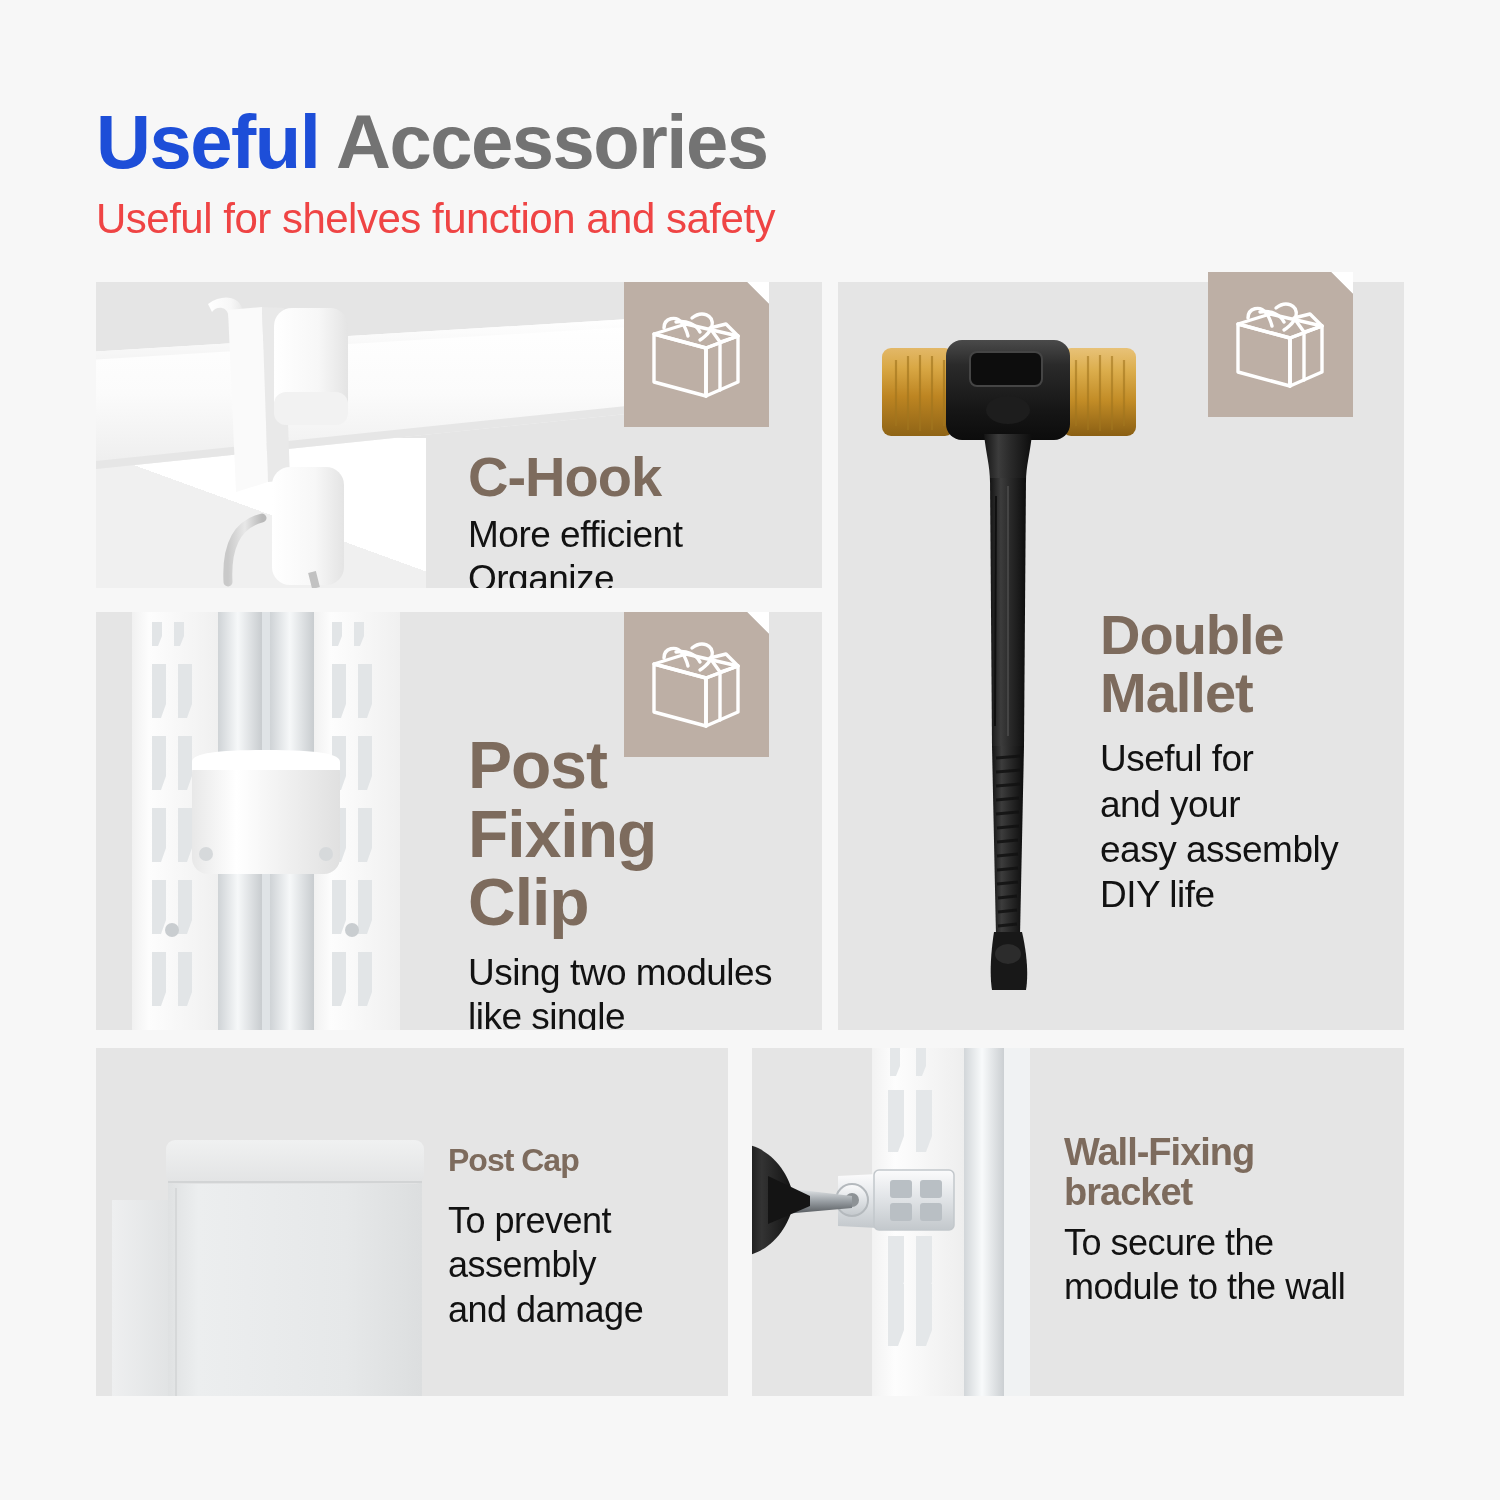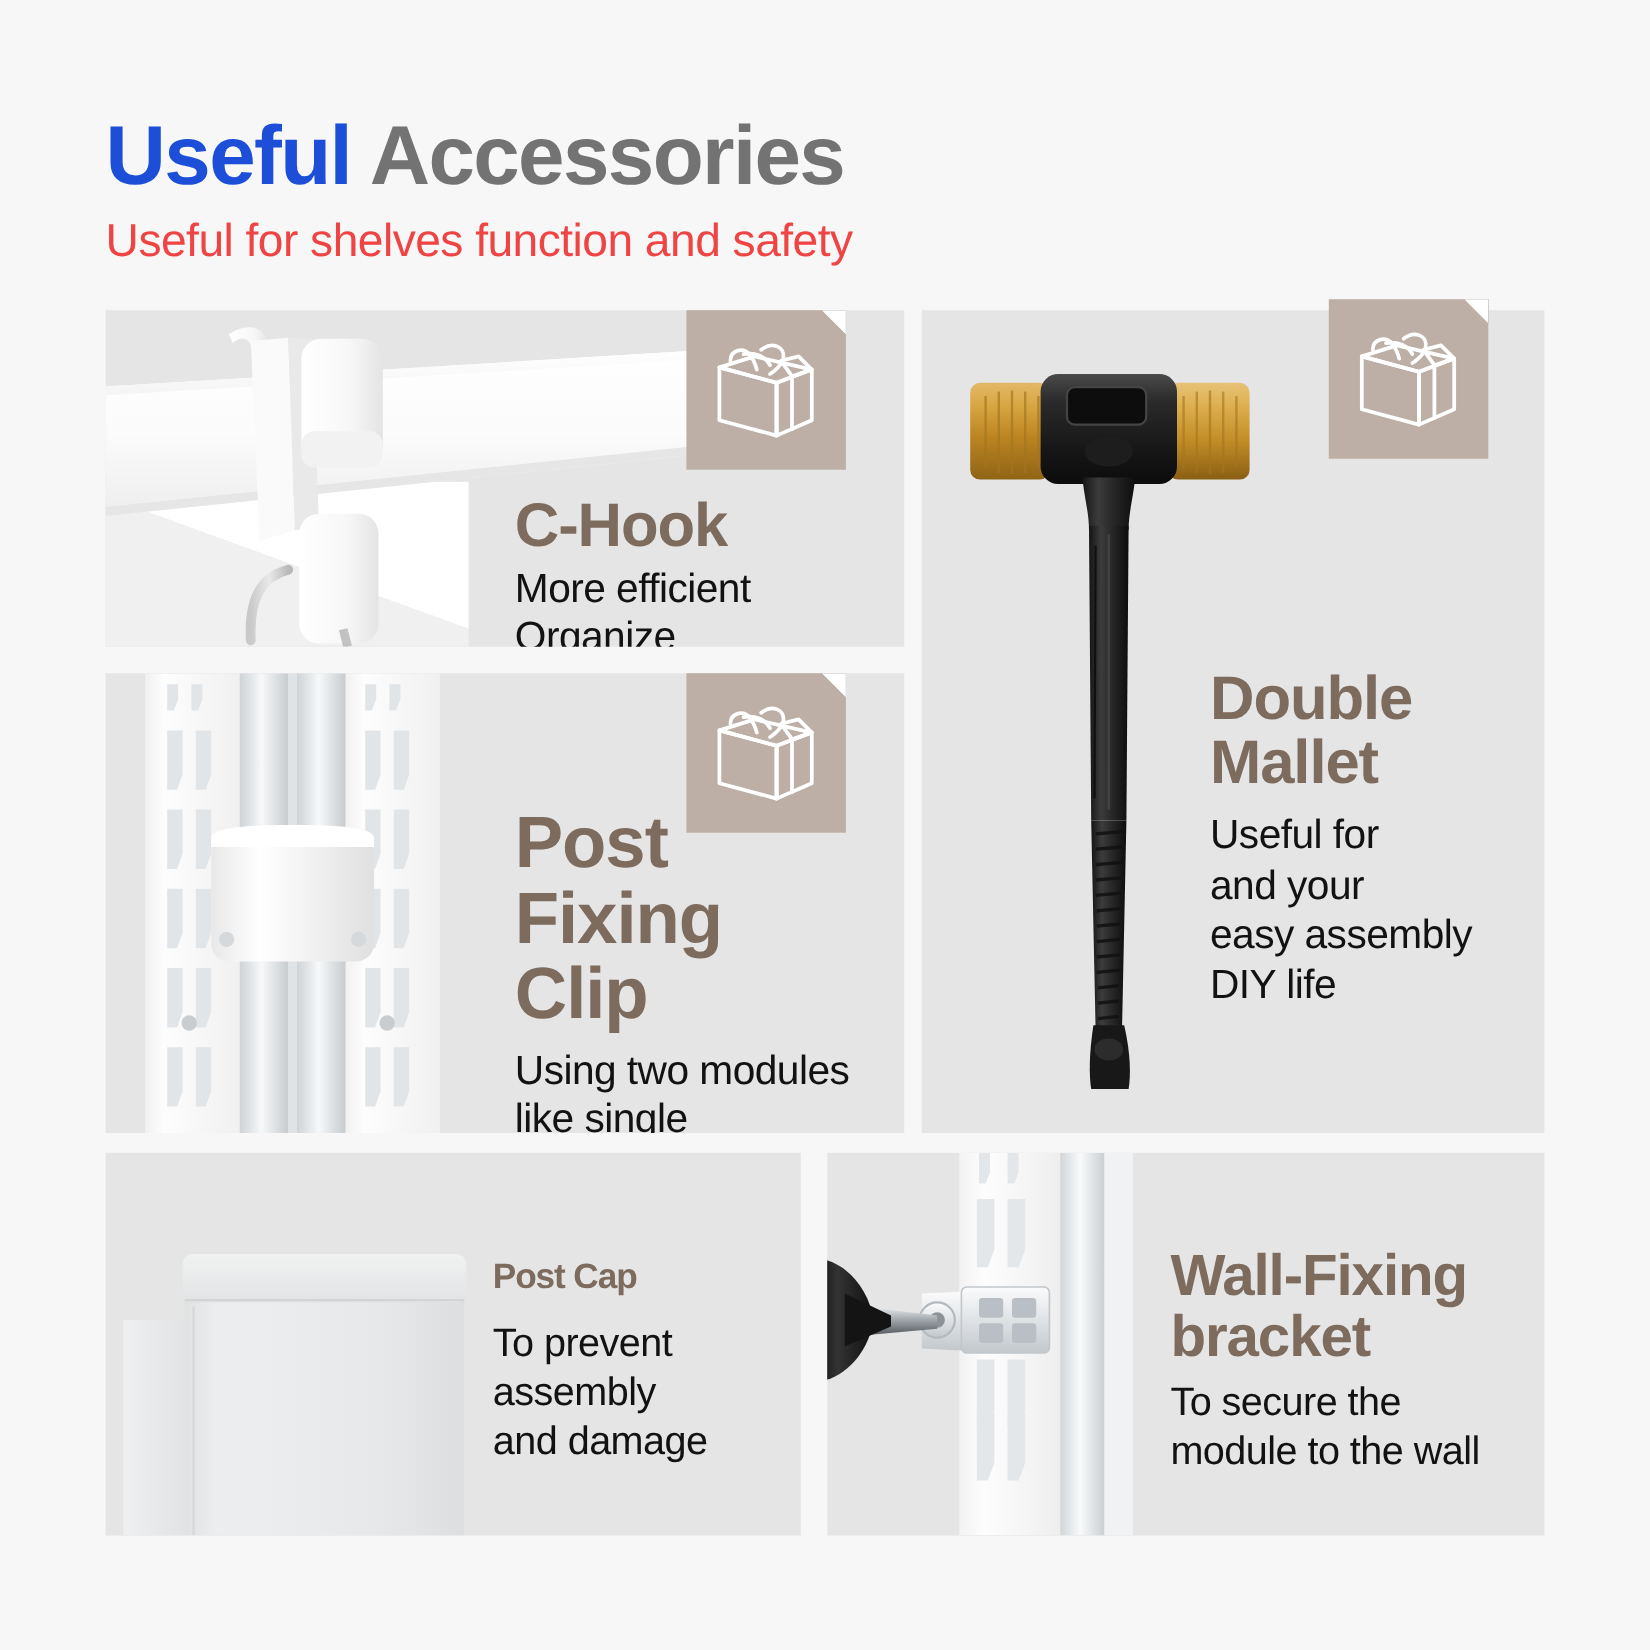--- a/index.html
+++ b/index.html
@@ -102,21 +102,21 @@
 
   
   #panel-post-cap { left: 96px; top: 1048px; width: 632px; height: 348px; }
   #txt-post-cap { left: 352px; top: 96px; }
   #txt-post-cap .card-title { font-size: 32px; line-height: 1.05; }
   #txt-post-cap .card-desc  { font-size: 36px; line-height: 1.24; margin-top: 21px; }
 
   
   #panel-wall-bracket { left: 752px; top: 1048px; width: 652px; height: 348px; }
   #txt-wall-bracket { left: 312px; top: 84px; }
-  #txt-wall-bracket .card-title { font-size: 53px; line-height: 1.06; }
+  #txt-wall-bracket .card-title { font-size: 38px; line-height: 1.06; }
   #txt-wall-bracket .card-desc  { font-size: 36px; line-height: 1.24; margin-top: 8px; }
 
   
   .art { position: absolute; z-index: 2; }
 </style>
 </head>
 <body>
 
 <div id="header">
   <div id="page-title">

